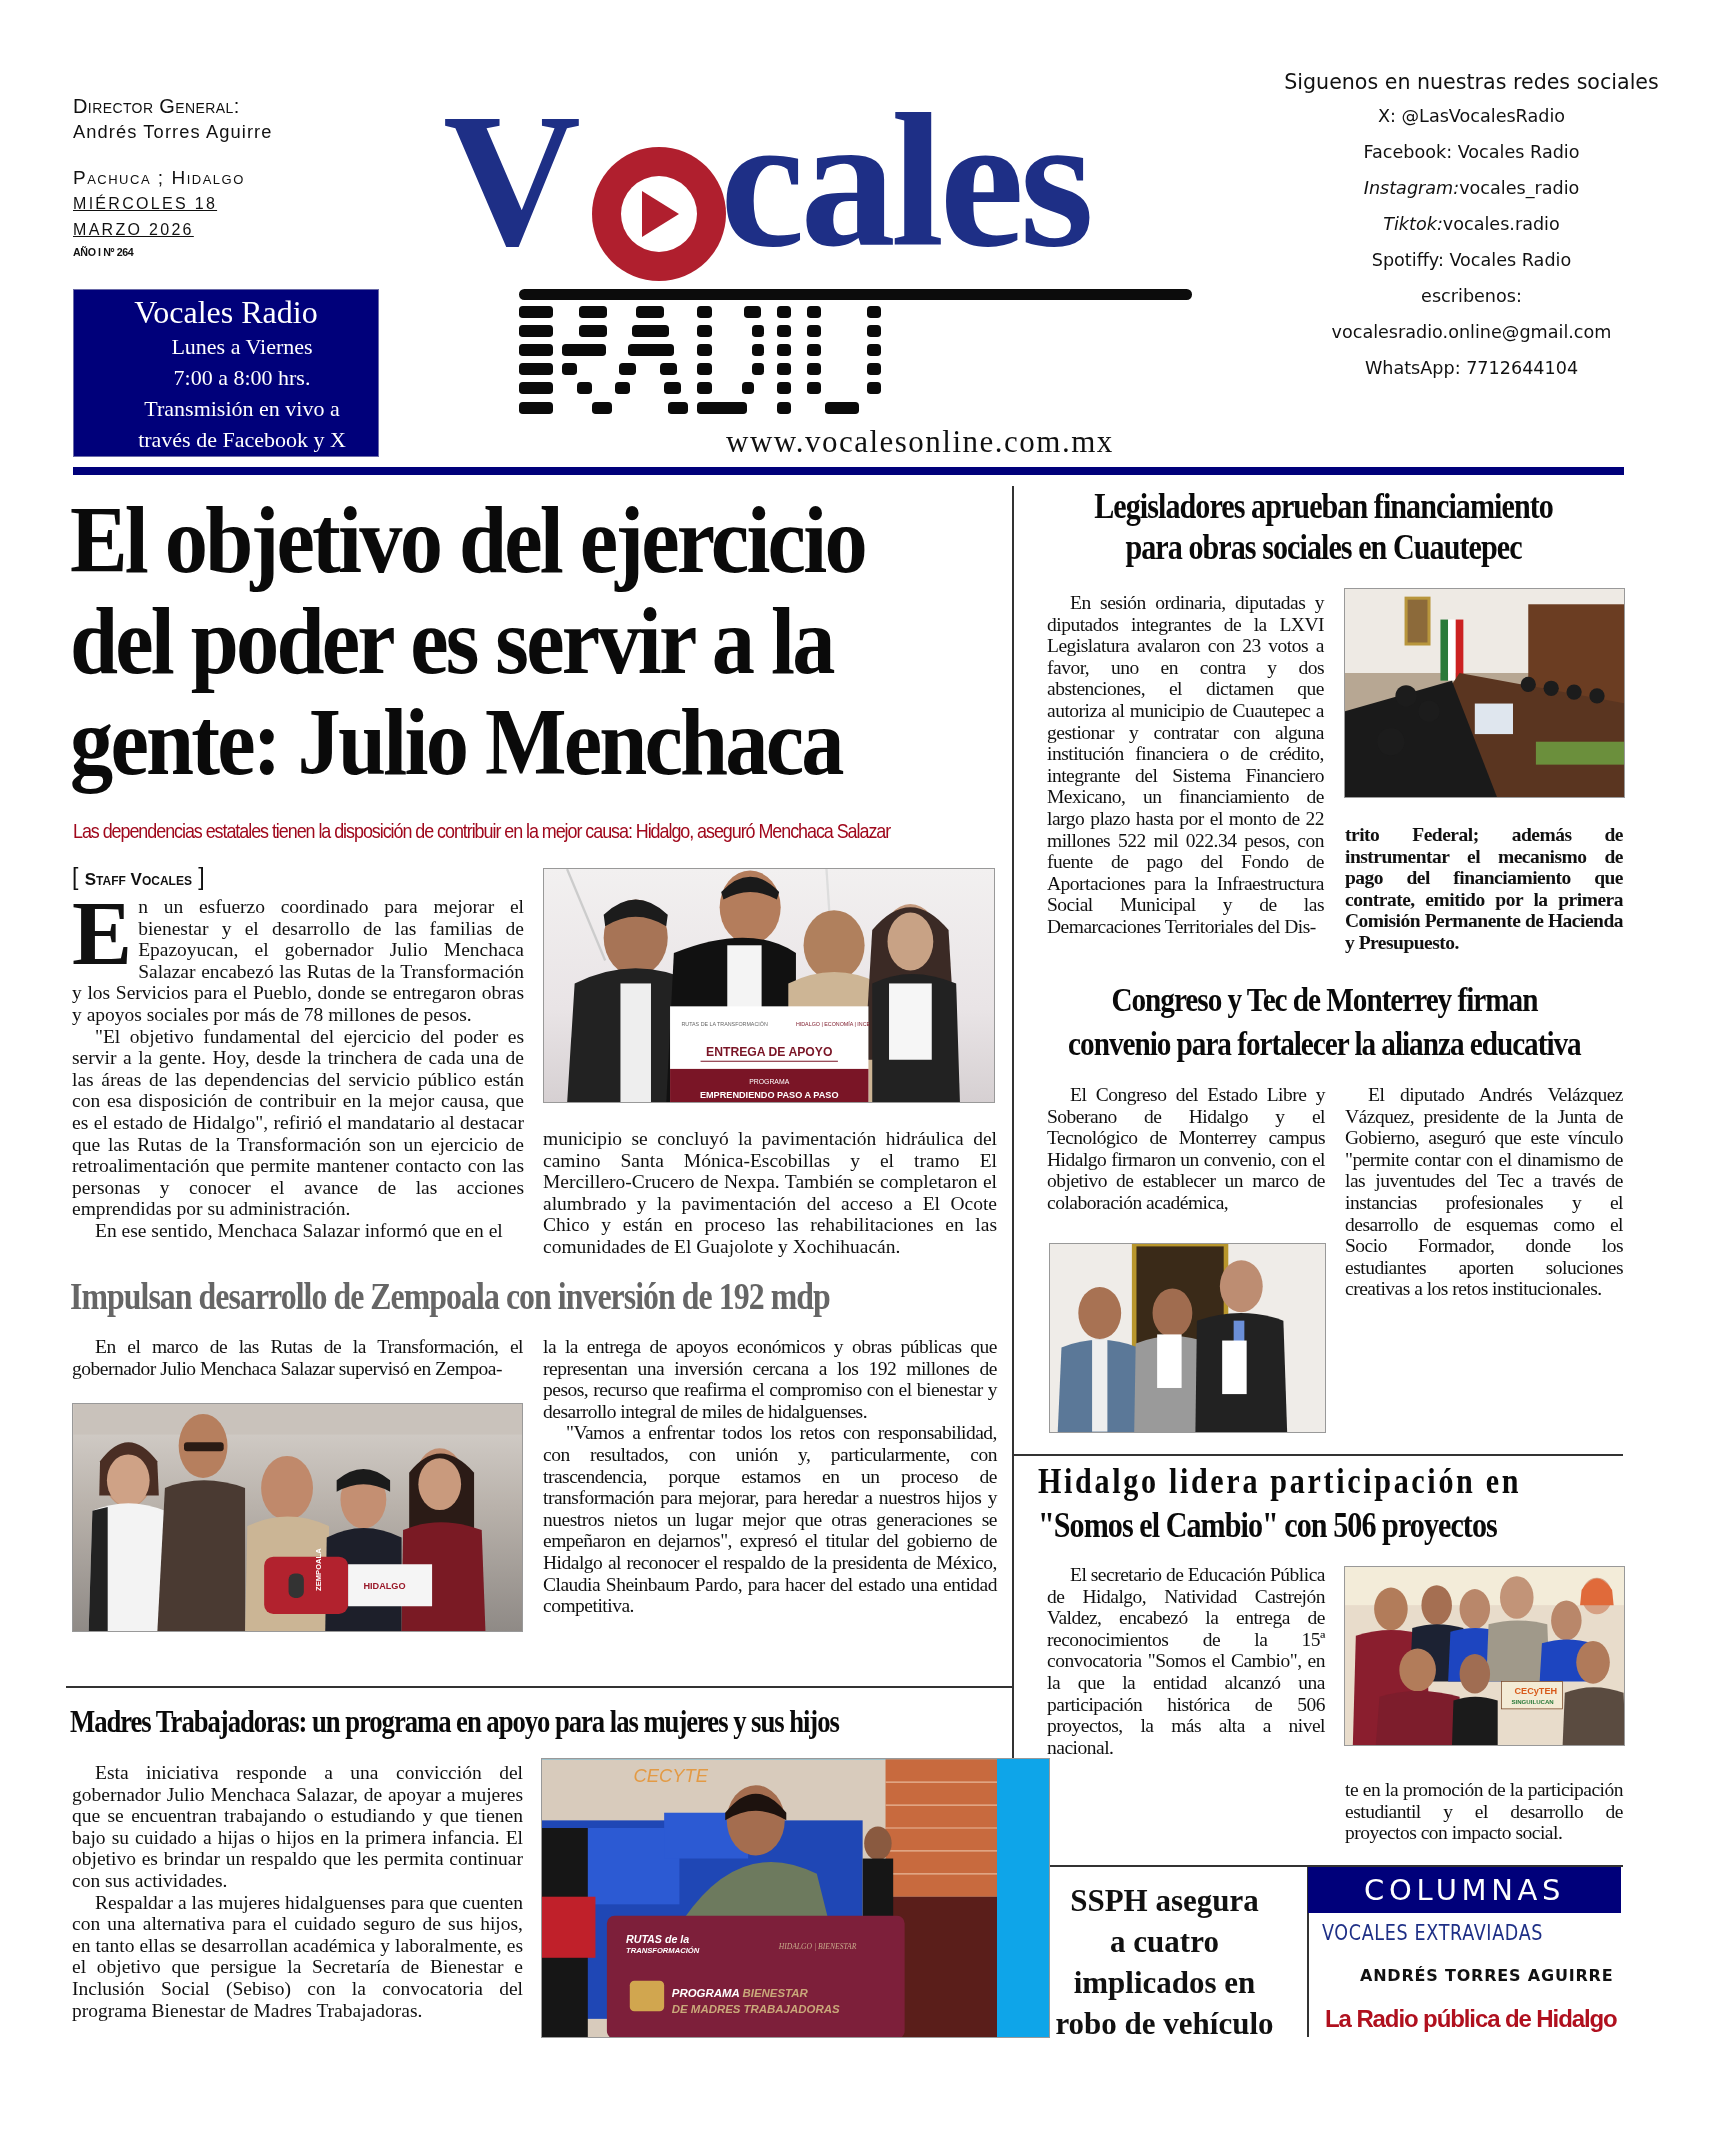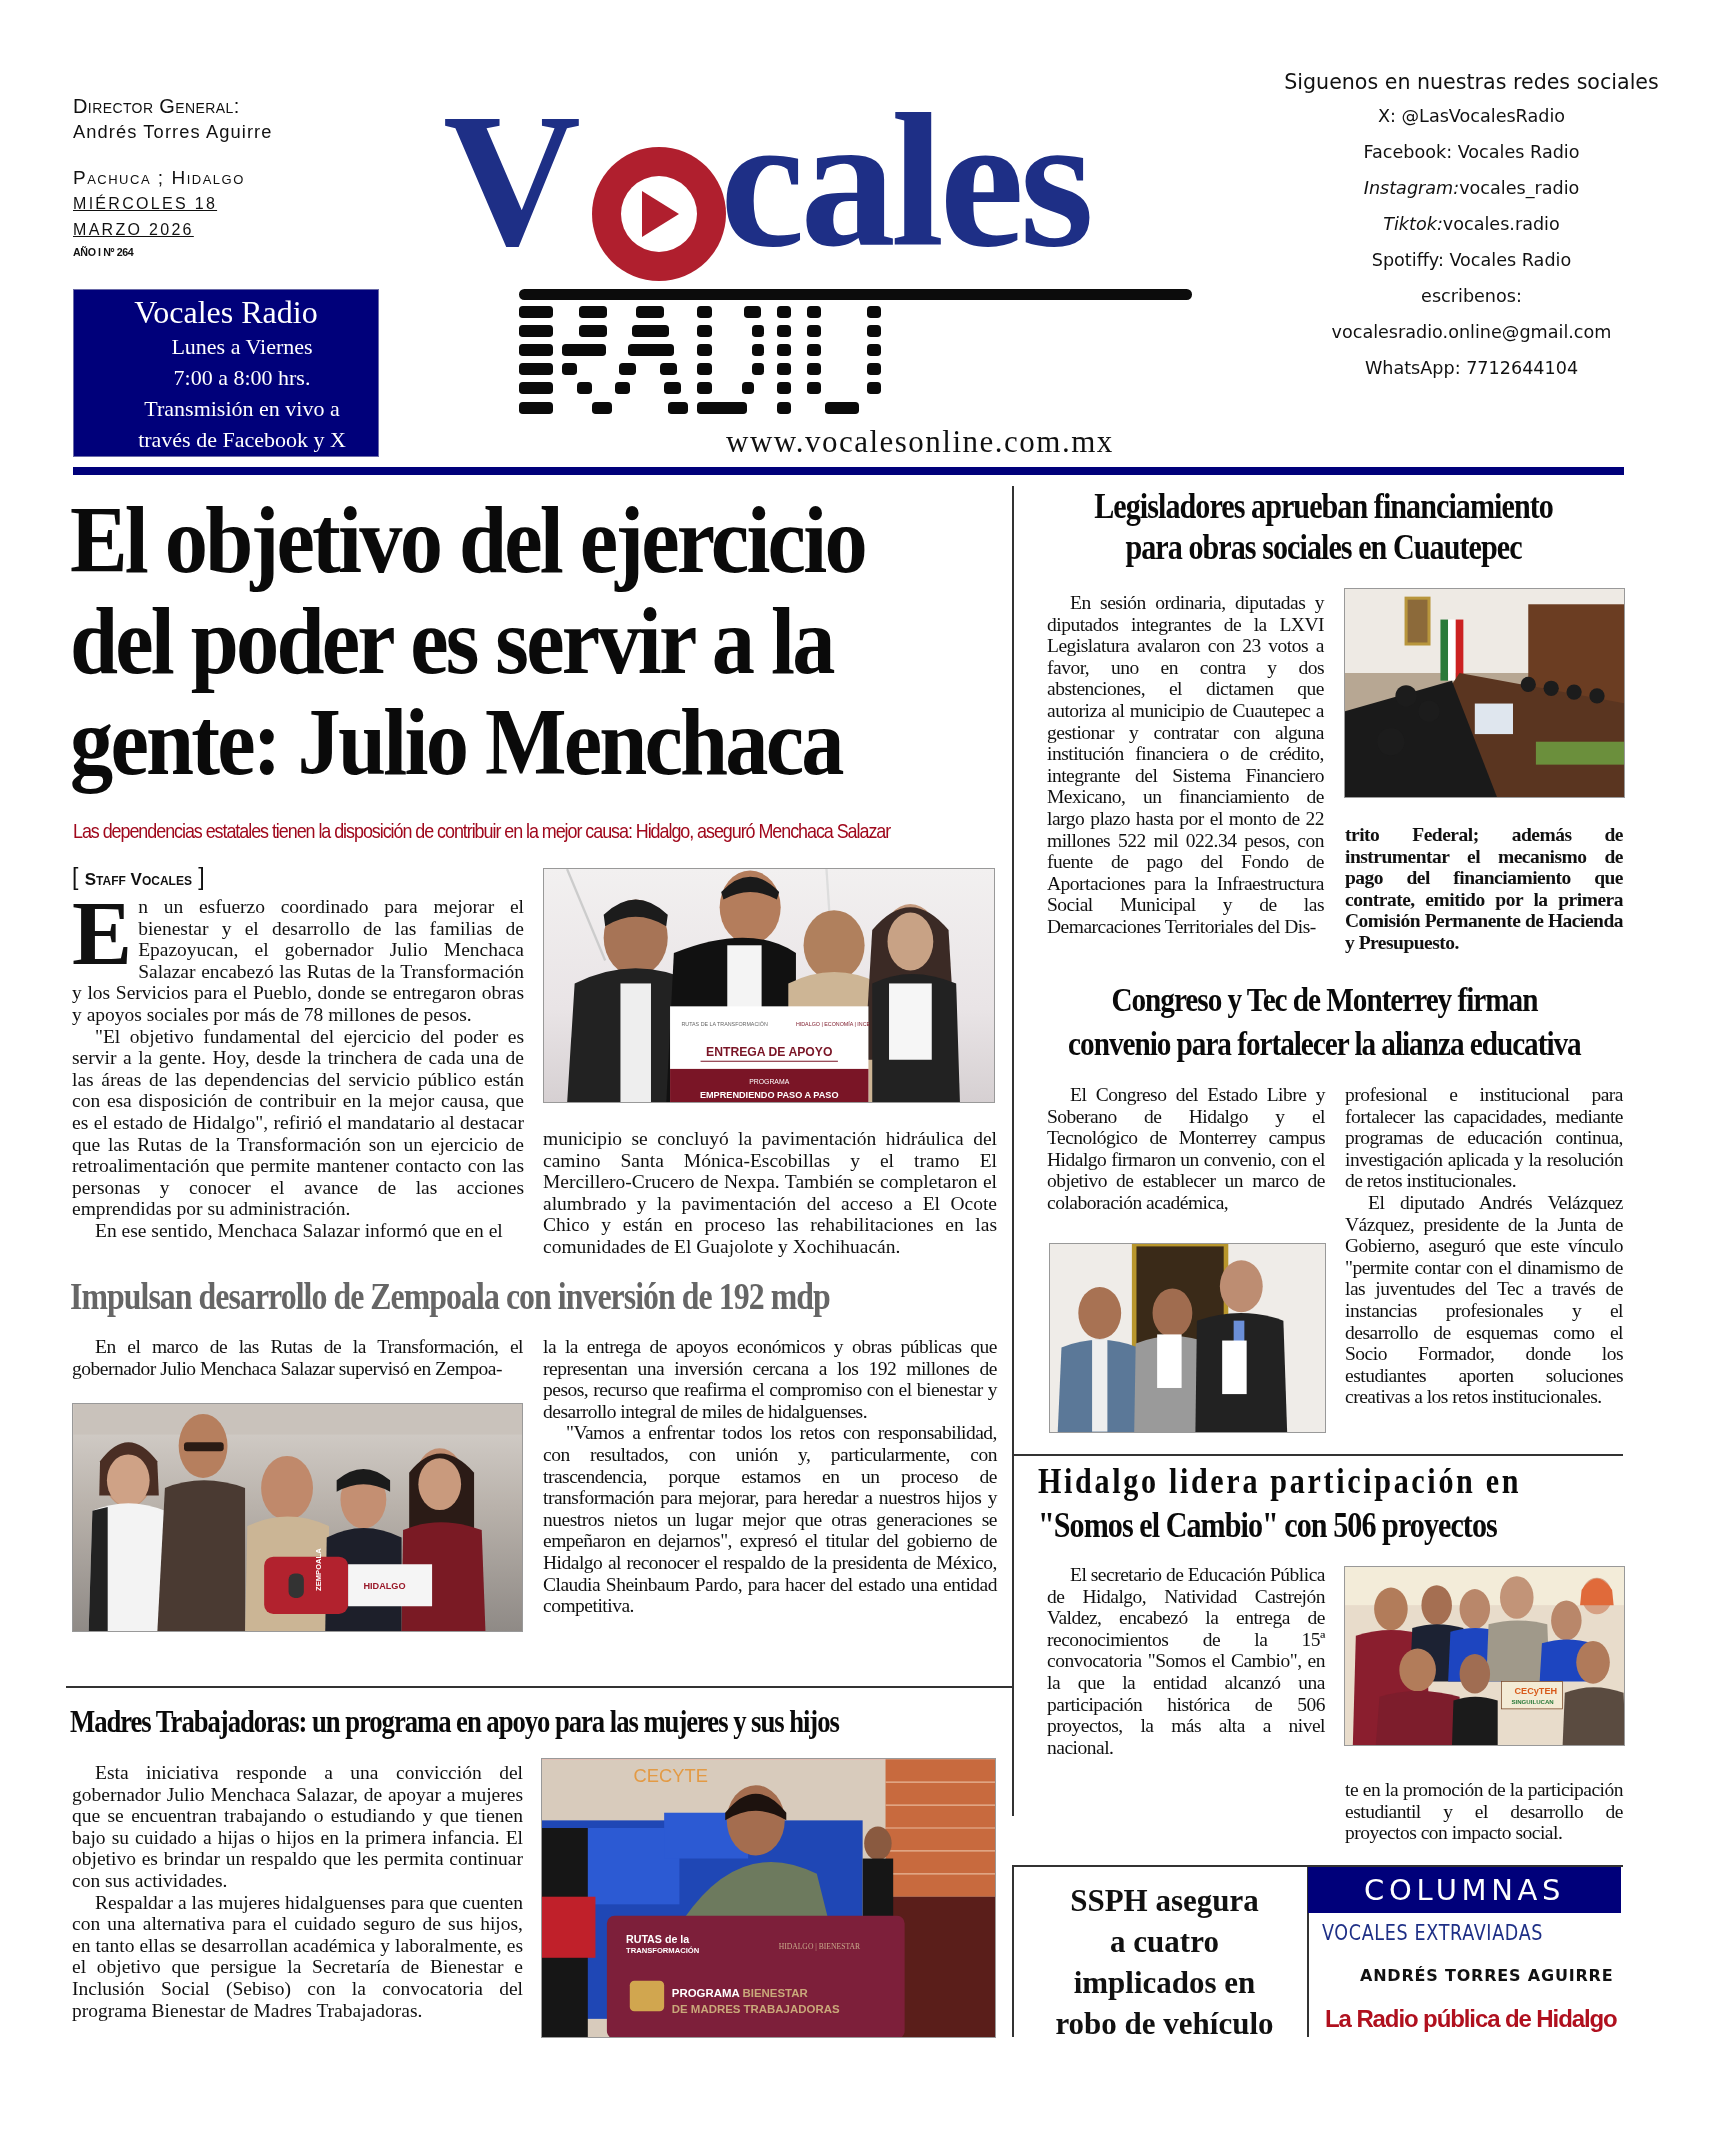--- a/index.html
+++ b/index.html
@@ -269,21 +269,21 @@
   <p>"Vamos a enfrentar todos los retos con responsabilidad, con resultados, con unión y, particularmente, con trascendencia, porque estamos en un proceso de transformación para mejorar, para heredar a nuestros hijos y nuestros nietos un lugar mejor que otras generaciones se empeñaron en dejarnos", expresó el titular del gobierno de Hidalgo al reconocer el respaldo de la presidenta de México, Claudia Sheinbaum Pardo, para hacer del estado una entidad competitiva.</p>
 </div>
 
 <div class="abs sec-title" style="left:70px;top:1704px;font-size:31px;letter-spacing:-1.2px;transform:scaleX(0.86);">Madres Trabajadoras: un programa en apoyo para las mujeres y sus hijos</div>
 
 <div class="abs body" style="left:72px;top:1762px;width:451px;">
   <p>Esta iniciativa responde a una convicción del gobernador Julio Menchaca Salazar, de apoyar a mujeres que se encuentran trabajando o estudiando y que tienen bajo su cuidado a hijas o hijos en la primera infancia. El objetivo es brindar un respaldo que les permita continuar con sus actividades.</p>
   <p>Respaldar a las mujeres hidalguenses para que cuenten con una alternativa para el cuidado seguro de sus hijos, en tanto ellas se desarrollan académica y laboralmente, es el objetivo que persigue la Secretaría de Bienestar e Inclusión Social (Sebiso) con la convocatoria del programa Bienestar de Madres Trabajadoras.</p>
 </div>
 
-<div class="abs photo" style="left:541px;top:1758px;width:455px;height:280px;background:#fca5a5;">
+<div class="abs photo" style="left:541px;top:1758px;width:509px;height:280px;background:#0ea5e9;font-style:italic;">
   <svg width="455" height="280" viewBox="0 0 596 366">
     <rect x="0" y="0" width="596" height="366" fill="#d8cbbc"></rect>
     <rect x="450" y="0" width="146" height="180" fill="#c86a3e"></rect>
     <g stroke="#e8b89a" stroke-width="1.5">
       <line x1="450" y1="30" x2="596" y2="30"></line>
         <line x1="450" y1="60" x2="596" y2="60"></line>
       <line x1="450" y1="90" x2="596" y2="90"></line>
         <line x1="450" y1="120" x2="596" y2="120"></line>
       <line x1="450" y1="150" x2="596" y2="150"></line>
     </g>
@@ -366,21 +366,20 @@
     <path d="M110 248 L112 130 Q160 110 210 130 L212 248 Z" fill="#9a9a9a"></path>
     <rect x="140" y="118" width="32" height="70" fill="#fff"></rect>
     <ellipse cx="250" cy="55" rx="28" ry="34" fill="#bd8d72"></ellipse>
     <path d="M190 248 L192 100 Q250 80 305 100 L310 248 Z" fill="#222"></path>
     <rect x="240" y="100" width="14" height="80" fill="#6b8fd8"></rect>
     <rect x="225" y="126" width="32" height="70" fill="#fff"></rect>
   </svg>
 </div>
 
 <div class="abs body narrow" style="left:1345px;top:1084px;width:278px;">
-  <p class="noindent">profesional e institucional para fortalecer las capacidades, mediante programas de educación continua, investigación aplicada y la resolución de retos institucionales.</p>
   <p>El diputado Andrés Velázquez Vázquez, presidente de la Junta de Gobierno, aseguró que este vínculo "permite contar con el dinamismo de las juventudes del Tec a través de instancias profesionales y el desarrollo de esquemas como el Socio Formador, donde los estudiantes aporten soluciones creativas a los retos institucionales.</p>
 </div>
 
 <div class="abs sec-title" style="left:1038px;top:1460px;font-size:35px;line-height:44px;letter-spacing:3.1px;width:627px;transform:scaleX(0.86);">
   <div>Hidalgo lidera participación en</div>
   <div style="letter-spacing:-1.1px">"Somos el Cambio" con 506 proyectos</div>
 </div>
 
 <div class="abs body narrow" style="left:1047px;top:1564px;width:278px;">
   <p>El secretario de Educación Pública de Hidalgo, Natividad Castrejón Valdez, encabezó la entrega de reconocimientos de la 15ª convocatoria "Somos el Cambio", en la que la entidad alcanzó una participación histórica de 506 proyectos, la más alta a nivel nacional.</p>

